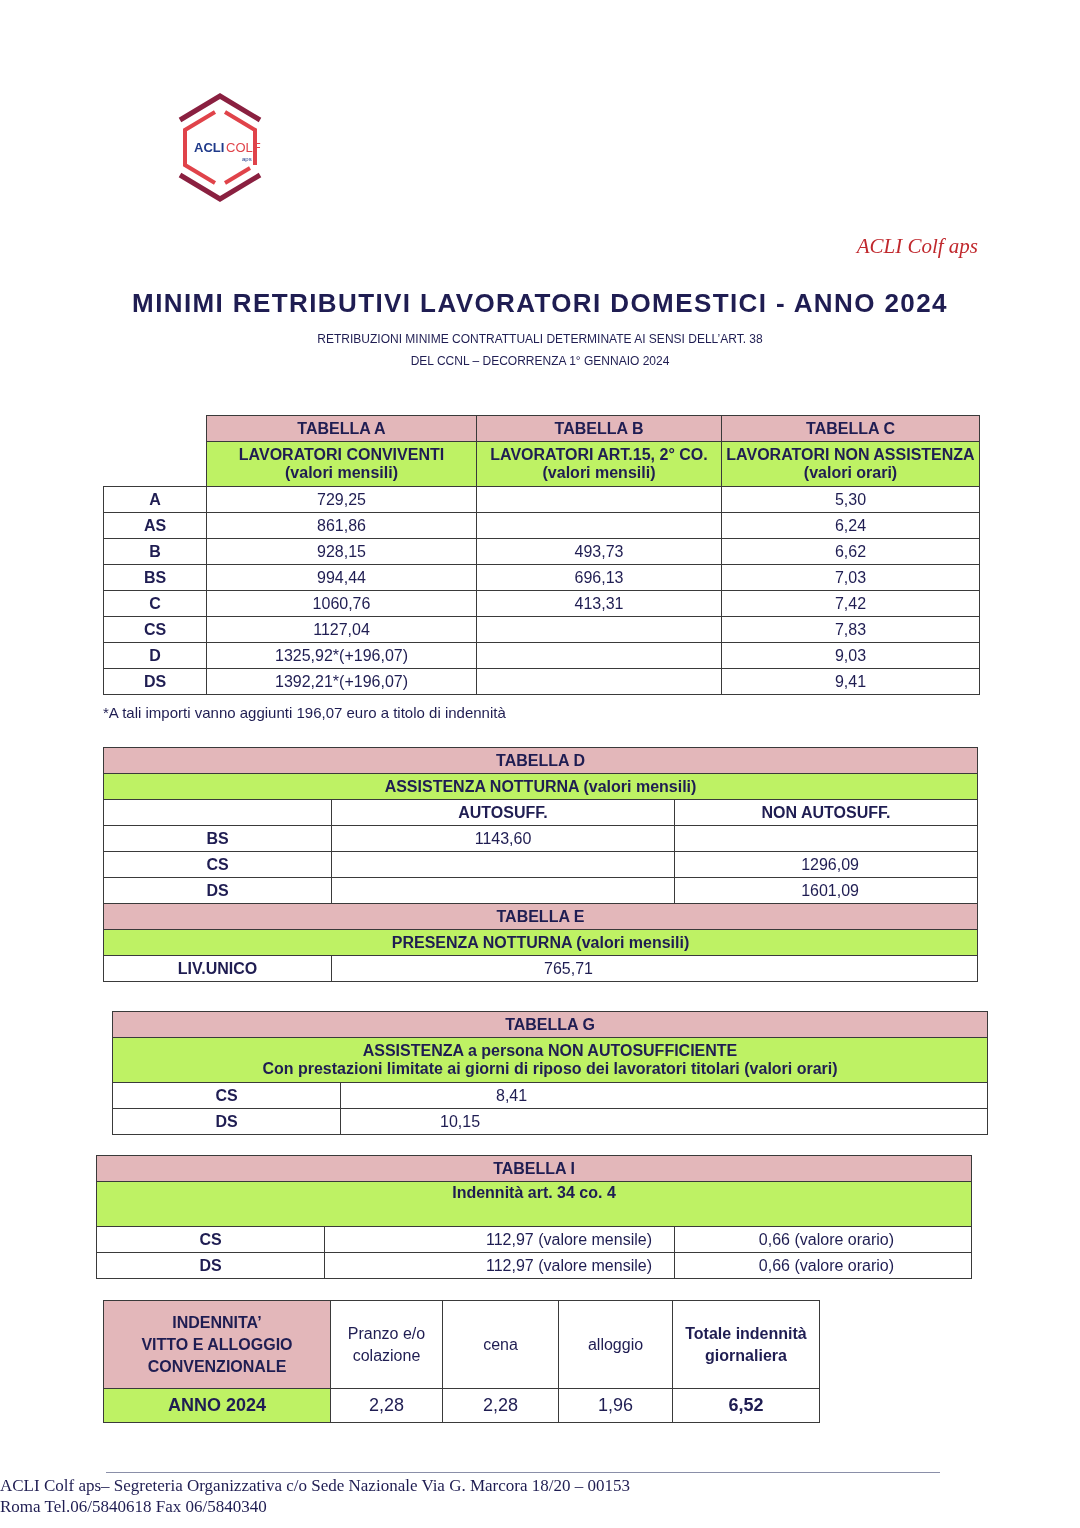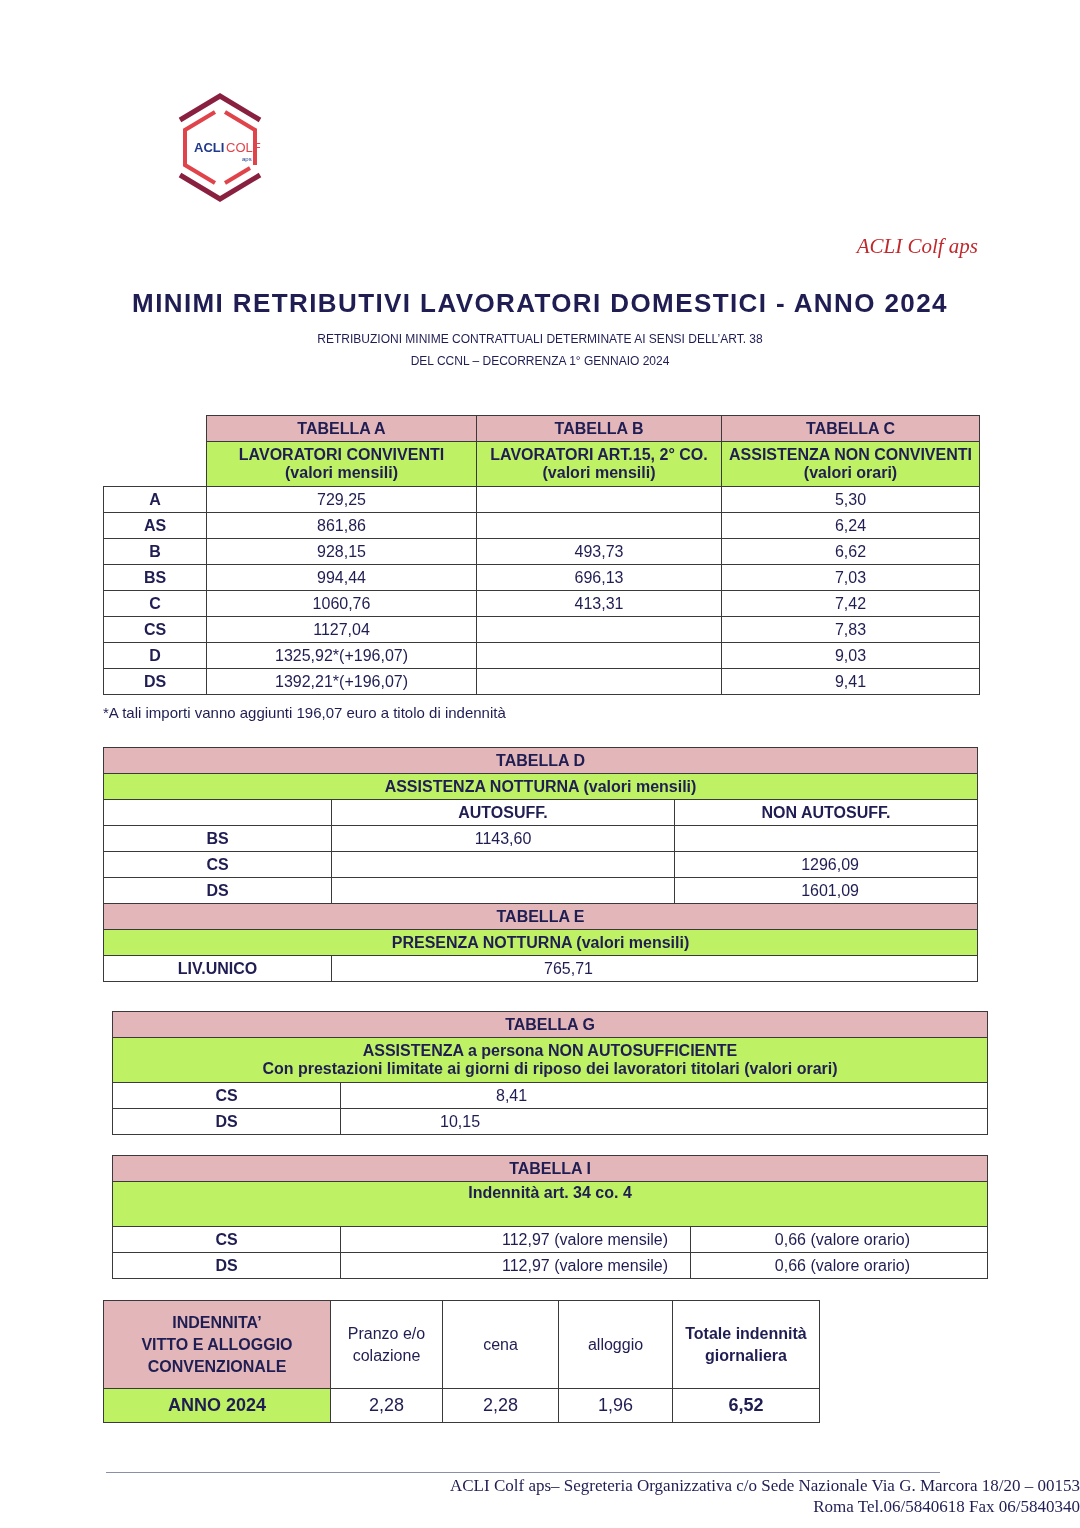--- a/index.html
+++ b/index.html
@@ -13,21 +13,21 @@
            font-size:26px; letter-spacing:1.4px; color:#1f1d52; }
   .subtitle { left:0; width:1080px; top:328px; text-align:center; font-size:12px; line-height:22px; color:#1f1d52; }
   table { border-collapse:collapse; position:absolute; font-size:16px; color:#1f1d52; table-layout:fixed; }
   td { border:1.5px solid #3a3a3a; text-align:center; padding:0; height:25px; }
   .h1 { background:#e3b7ba; font-weight:bold; }
   .h2 { background:#bef264; font-weight:bold; }
   .lbl { font-weight:bold; }
   .blank { border:none; background:transparent; }
   .note { left:103px; top:704px; font-size:15px; color:#1f1d52; }
   .footer-line { left:106px; top:1472px; width:834px; height:1px; background:#8a8fa8; }
-  .footer { left:0; width:1080px; top:1475px; text-align:right; font-family:"Liberation Serif", serif;
+  .footer { left:0; width:1080px; top:1475px; text-align:left; font-family:"Liberation Serif", serif;
             font-size:17px; line-height:21px; color:#1f1d52; }
 </style>
 </head>
 <body>
 
 <div class="abs logo">
   <svg width="100" height="115" viewBox="0 0 100 115">
     <polyline points="10,30 50,6 90,30" fill="none" stroke="#8a2040" stroke-width="5"></polyline>
     <polyline points="10,85 50,109 90,85" fill="none" stroke="#8a2040" stroke-width="5"></polyline>
     <polyline points="55,22 85,40 85,75" fill="none" stroke="#e0434a" stroke-width="4"></polyline>
@@ -64,21 +64,21 @@
     <td class="blank"></td>
     <td class="h2" style="height:44px;">
           <div>LAVORATORI CONVIVENTI</div>
           <div>(valori mensili)</div>
         </td>
     <td class="h2">
           <div>LAVORATORI ART.15, 2° CO.</div>
           <div>(valori mensili)</div>
         </td>
     <td class="h2">
-          <div>ASSISTENZA NON CONVIVENTI</div>
+          <div>LAVORATORI NON ASSISTENZA</div>
           <div>(valori orari)</div>
         </td>
   </tr>
   <tr>
         <td class="lbl">A</td>
         <td>729,25</td>
         <td></td>
         <td>5,30</td>
       </tr>
   <tr>
@@ -192,21 +192,21 @@
         <td class="lbl">CS</td>
         <td style="text-align:left;padding-left:155px">8,41</td>
       </tr>
   <tr>
         <td class="lbl">DS</td>
         <td style="text-align:left;padding-left:99px">10,15</td>
       </tr>
 </tbody>
   </table>
 
-<table style="left:112px; top:1155px; width:875px;">
+<table style="left:96px; top:1155px; width:875px;">
   <colgroup>
       <col style="width:228px">
       <col style="width:350px">
       <col style="width:297px">
     </colgroup>
   <tbody>
       <tr>
         <td class="h1" colspan="3">TABELLA I</td>
       </tr>
   <tr>

